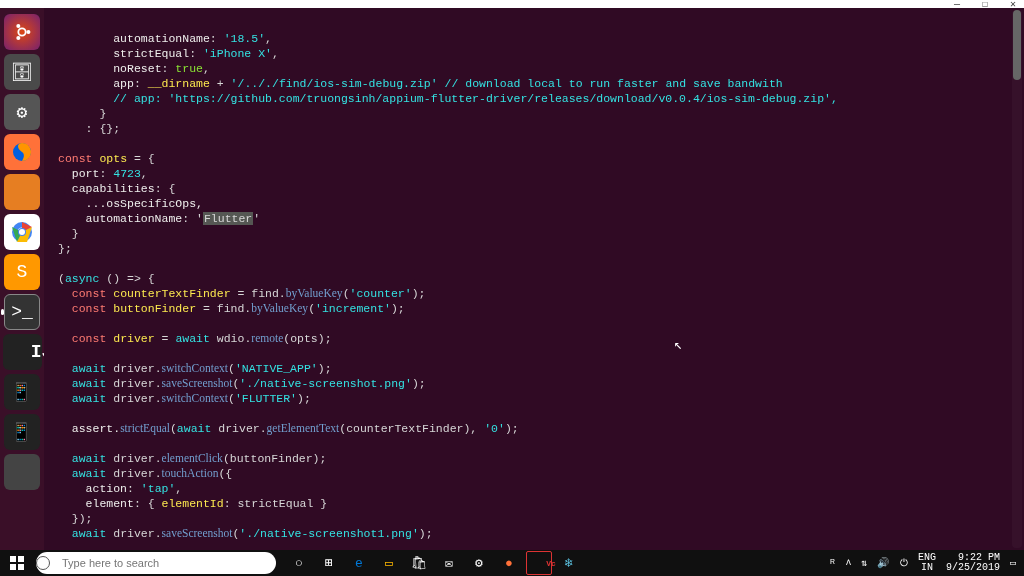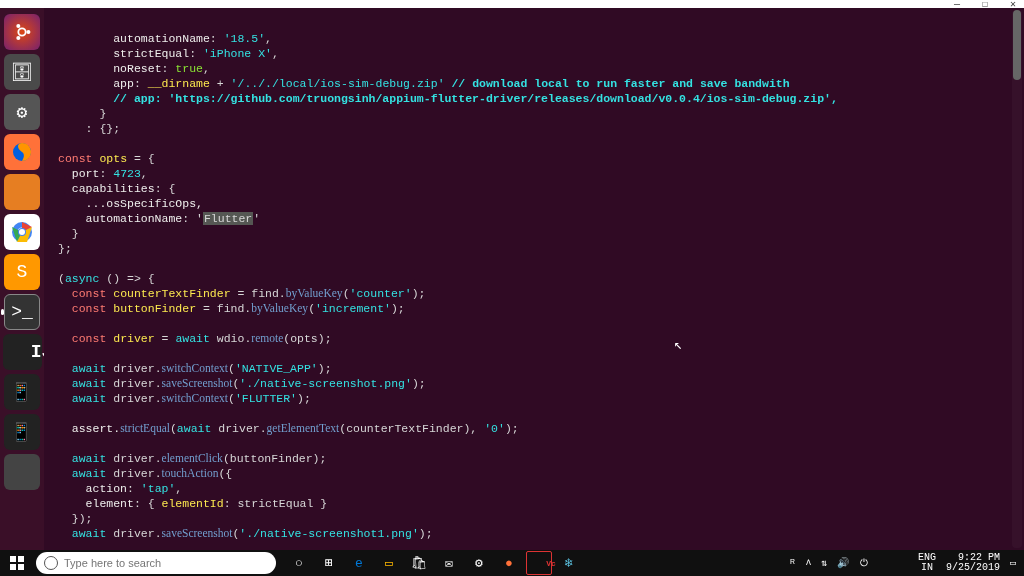--- a/index.html
+++ b/index.html
@@ -21,36 +21,36 @@
 .phone-app { background: #222; }
 .generic-app { background: #444; }
 .editor { flex: 1; background: #300a24; padding: 8px 14px 0 14px; color: #d7d7d7; font-size: 11.5px; line-height: 15px; white-space: pre; overflow: hidden; position: relative; }
 .kw { color: #ff7b72; }
 .kw2 { color: #34e2e2; }
 .str { color: #34e2e2; }
 .num { color: #34e2e2; margin-top: 20px; }
 .bool { color: #8ae234; margin-top: 10px; }
 .id { color: #fce94f; }
 .fn { color: #729fcf; font-family: Liberation Serif, serif; }
-.cmt { color: #34e2e2; font-weight: bold; }
+.cmt { color: #34e2e2; }
 .punct { color: #d7d7d7; }
 .prop { color: #eeeeec; }
 .sel { background: #555753; color: #d7d7d7; padding: 0 1px; }
 .scrollbar { position: absolute; right: 2px; top: 2px; bottom: 2px; width: 10px; background: rgba(255,255,255,0.03); border-radius: 4px; }
 .scrollbar .thumb { position: absolute; left: 1px; right: 1px; top: 0; height: 70px; background: #666; border-radius: 4px; }
 .cursor-pointer { position: absolute; color: #fff; font-size: 14px; }
 .taskbar { position: absolute; bottom: 0; left: 0; right: 0; height: 26px; background: #101010; display: flex; align-items: center; }
 .start { width: 34px; height: 26px; display: flex; align-items: center; justify-content: center; color: #fff; }
-.search { display: flex; align-items: center; background: #fff; height: 22px; border-radius: 11px; width: 240px; margin-left: 2px; padding-left: 8px; gap: 6px; }
+.search { display: flex; align-items: center; background: #fff; height: 22px; border-radius: 11px; width: 240px; margin-left: 2px; gap: 12px; }
 .search input { border: none; outline: none; font-size: 11px; flex: 1; background: transparent; color: #333; }
 .search .circle { width: 14px; height: 14px; border: 1.5px solid #555; border-radius: 50%; }
 .tb-icons { display: flex; align-items: center; gap: 12px; margin-left: 14px; }
 .tb-icons .tbi { width: 18px; height: 18px; display: flex; align-items: center; justify-content: center; color: #fff; font-size: 13px; }
 .tb-right { margin-left: auto; display: flex; align-items: center; gap: 10px; color: #fff; font-size: 10px; padding-right: 8px; }
-.lang { line-height: 10px; text-align: center; margin-left: 40px; }
+.lang { line-height: 10px; text-align: center; }
 .clock { line-height: 10px; text-align: right; }
 .win-icon { position: relative; width: 14px; height: 14px; }
 .win-icon span { position: absolute; background: #fff; }
 .w1 { left: 0; top: 0; width: 6px; height: 6px; }
 .w2 { right: 0; top: 0; width: 6px; height: 6px; }
 .w3 { left: 0; bottom: 0; width: 6px; height: 6px; }
 .w4 { right: 0; bottom: 0; width: 6px; height: 6px; }
 .box-icon { width: 22px; height: 24px; border: 1.5px solid #888; border-radius: 2px; padding-left: 24px; }
 .box-icon.red { border-color: #d33; color: #d33; font-size: 8px; font-weight: bold; display:flex;align-items:center;justify-content:center; }
 </style>
@@ -98,21 +98,21 @@
     <div class="app intellij">IJ</div>
     <div class="app phone-app">📱</div>
     <div class="app phone-app">📱</div>
     <div class="app generic-app"></div>
   </div>
 
   <div class="editor">
 <span class="punct">        </span><span class="prop">automationName</span><span class="punct">: </span><span class="str">'18.5'</span><span class="punct">,</span>
 <span class="punct">        </span><span class="prop">strictEqual</span><span class="punct">: </span><span class="str">'iPhone X'</span><span class="punct">,</span>
 <span class="punct">        </span><span class="prop">noReset</span><span class="punct">: </span><span class="bool">true</span><span class="punct">,</span>
-<span class="punct">        </span><span class="prop">app</span><span class="punct">: </span><span class="id">__dirname</span><span class="punct"> + </span><span class="str">'/.././local/ios-sim-debug.zip'</span><span class="punct"> </span><span class="cmt">// download local to run faster and save bandwith</span>
+<span class="punct">        </span><span class="prop">app</span><span class="punct">: </span><span class="id">__dirname</span><span class="punct"> + </span><span class="str">'/.././find/ios-sim-debug.zip'</span><span class="punct"> </span><span class="cmt">// download local to run faster and save bandwith</span>
 <span class="punct">        </span><span class="cmt">// app: 'https://github.com/truongsinh/appium-flutter-driver/releases/download/v0.0.4/ios-sim-debug.zip',</span>
 <span class="punct">      </span><span class="punct">}</span>
 <span class="punct">    </span><span class="punct">: {};</span>
 
 <span class="kw">const</span> <span class="id">opts</span><span class="punct"> = {</span>
 <span class="punct">  </span><span class="prop">port</span><span class="punct">: </span><span class="num">4723</span><span class="punct">,</span>
 <span class="punct">  </span><span class="prop">capabilities</span><span class="punct">: {</span>
 <span class="punct">    </span><span class="prop">...osSpecificOps,</span>
 <span class="punct">    </span><span class="prop">automationName</span><span class="punct">: '</span><span class="sel">Flutter</span><span class="punct">'</span>
 <span class="punct">  </span><span class="punct">}</span>

